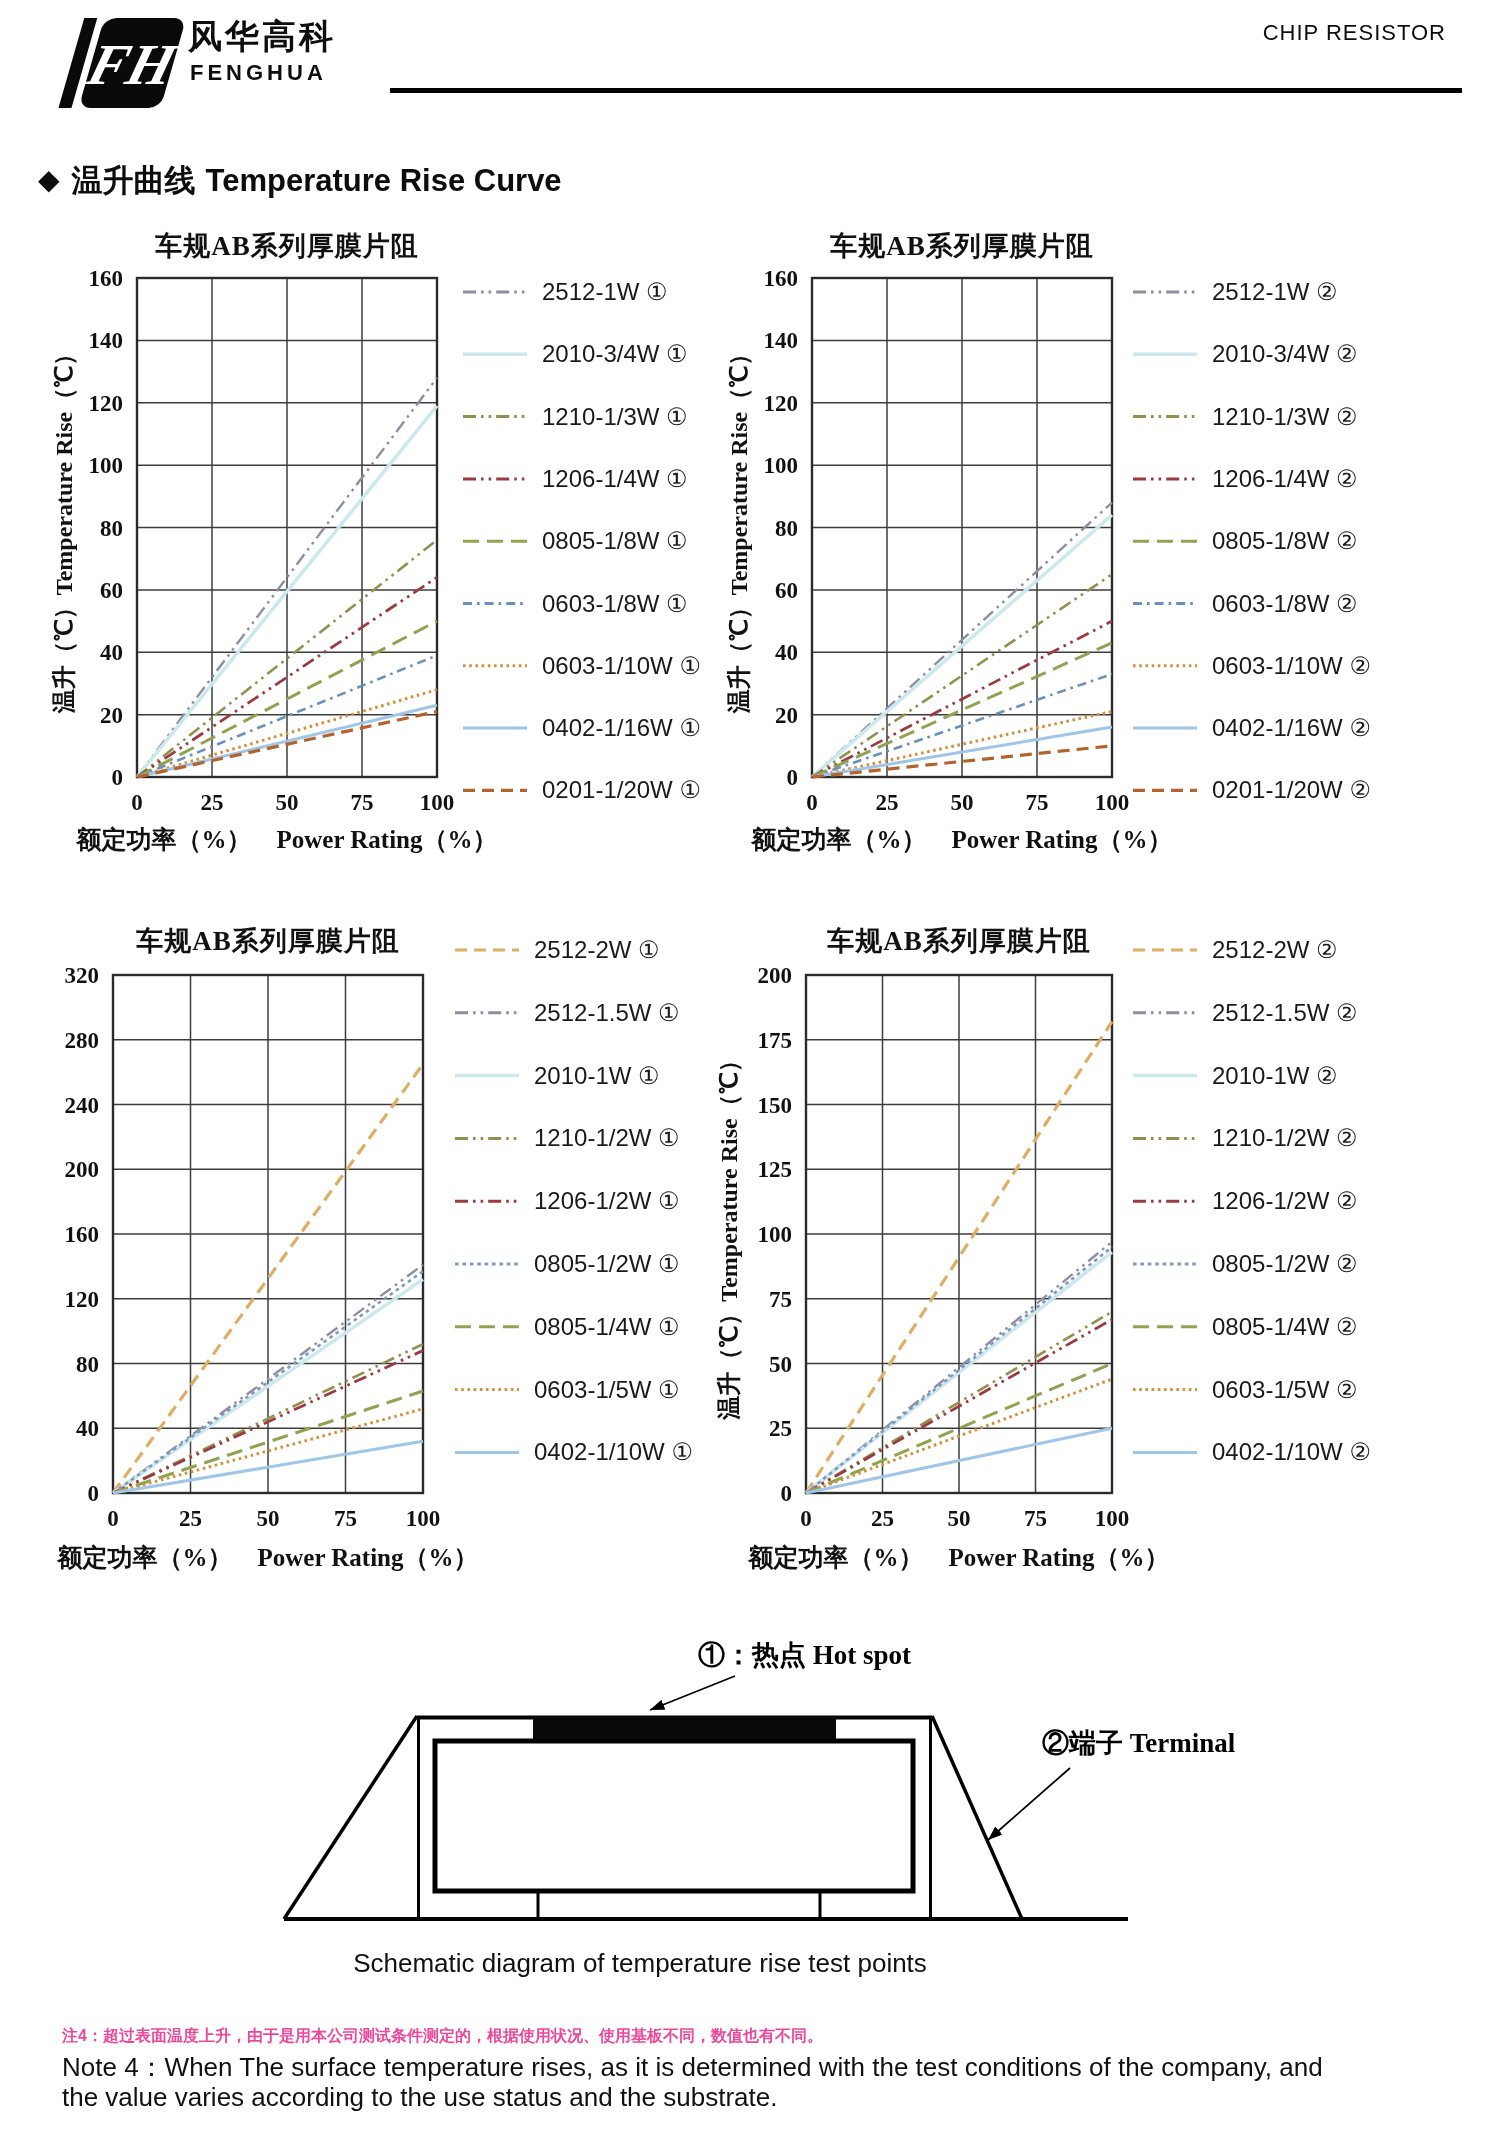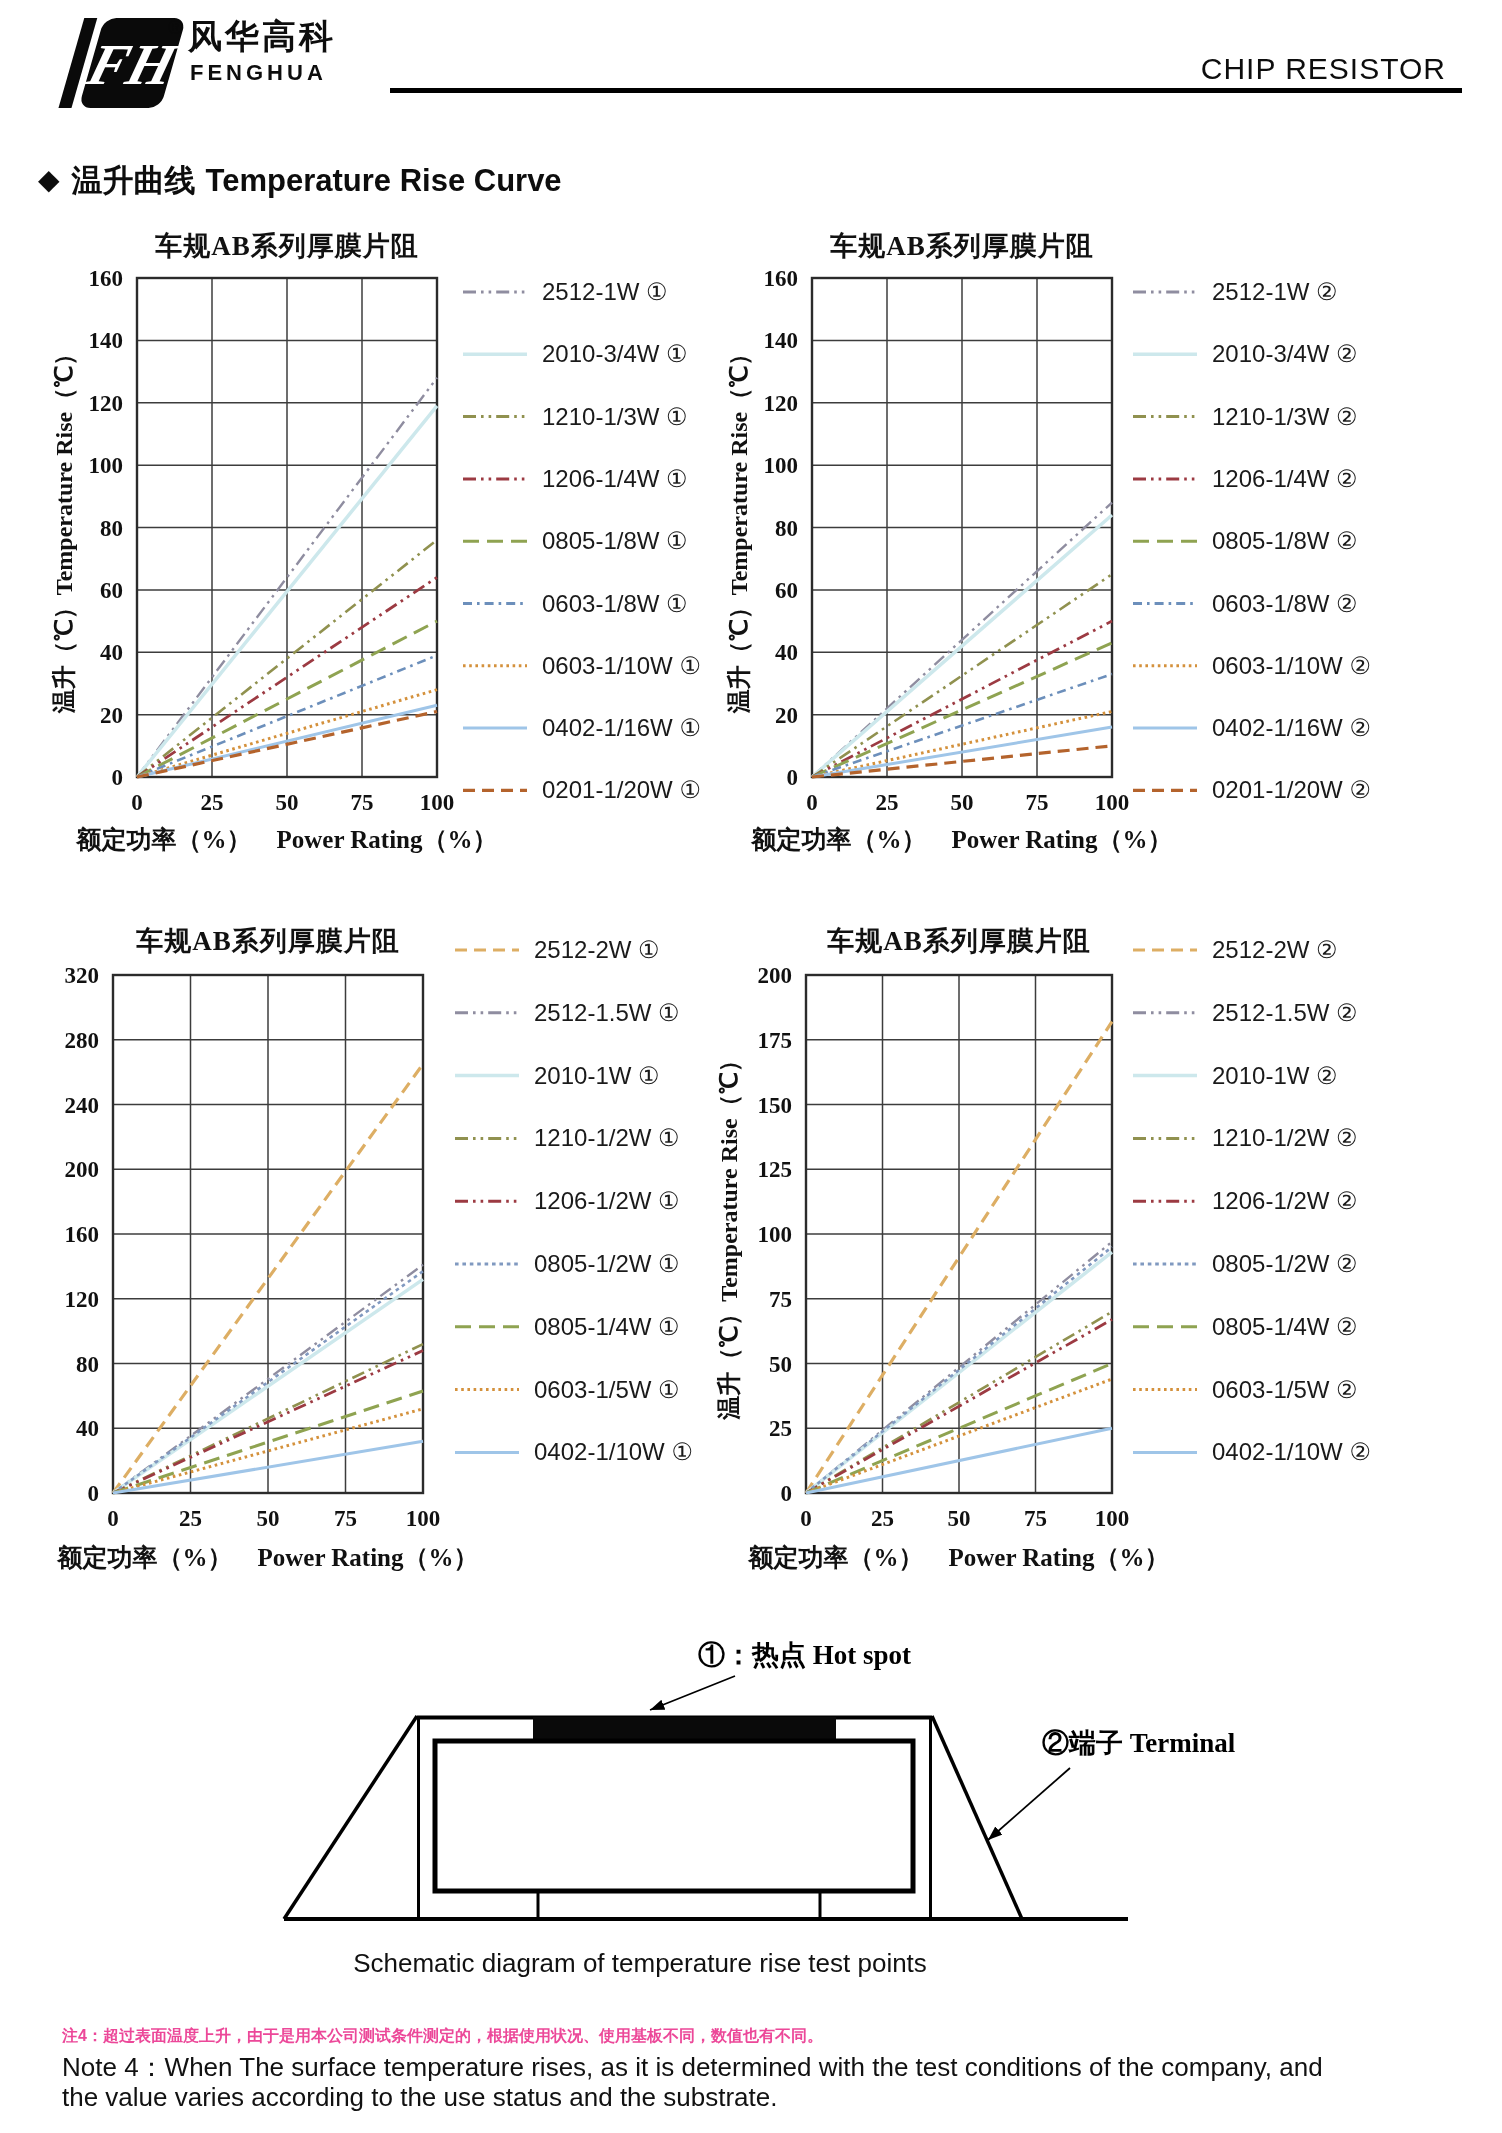--- a/index.html
+++ b/index.html
@@ -2,21 +2,21 @@
 <html><head>
 <meta charset="utf-8">
 <style>
   html,body{margin:0;padding:0;background:#ffffff;}
   #page{position:relative;width:1502px;height:2133px;background:#ffffff;overflow:hidden;
         font-family:"Liberation Sans",sans-serif;color:#111;}
   
   #logo-svg{position:absolute;left:56px;top:12px;}
   #brand-cn{position:absolute;left:188px;top:14px;font-size:34px;font-weight:900;letter-spacing:3px;color:#0d0d0d;}
   #brand-en{position:absolute;left:190px;top:60px;font-size:22px;font-weight:700;letter-spacing:4px;color:#0d0d0d;}
-  #doc-title{position:absolute;right:56px;top:52px;font-size:30px;font-weight:500;letter-spacing:1px;color:#0d0d0d;}
+  #doc-title{position:absolute;right:56px;top:20px;font-size:22px;font-weight:500;letter-spacing:1px;color:#0d0d0d;}
   #header-rule{position:absolute;left:390px;top:88px;width:1072px;height:5px;background:#000;}
   
   #section-heading{position:absolute;left:38px;top:160px;font-size:31px;color:#0d0d0d;white-space:nowrap;}
   #section-heading .marker{font-size:28px;vertical-align:2px;margin-right:12px;}
   #section-heading .cn{font-weight:800;margin-right:10px;text-align:center;}
   #section-heading .en{font-weight:600;margin-top:14px;}
   
   .grid{stroke:#3c3c3c;stroke-width:1.5;}
   .axbox{fill:none;stroke:#2b2b2b;stroke-width:2.4;}
   .tick{font-family:"Liberation Serif",serif;font-weight:bold;font-size:23px;fill:#111;}

